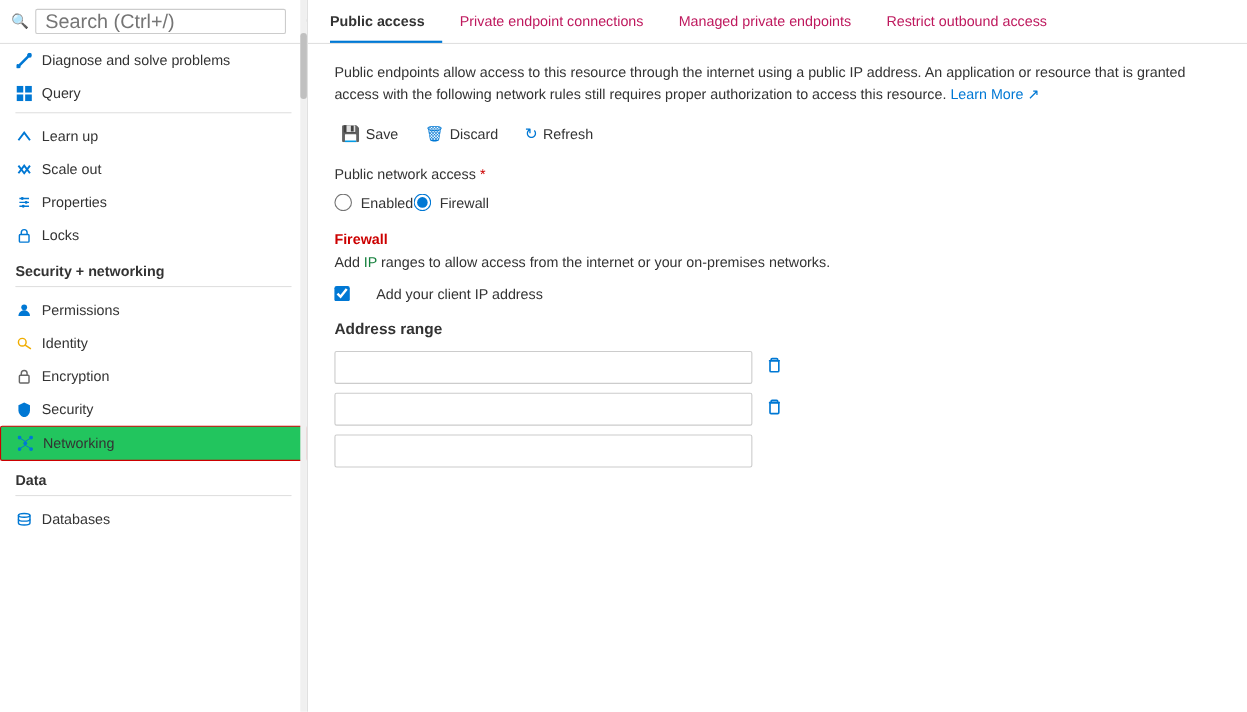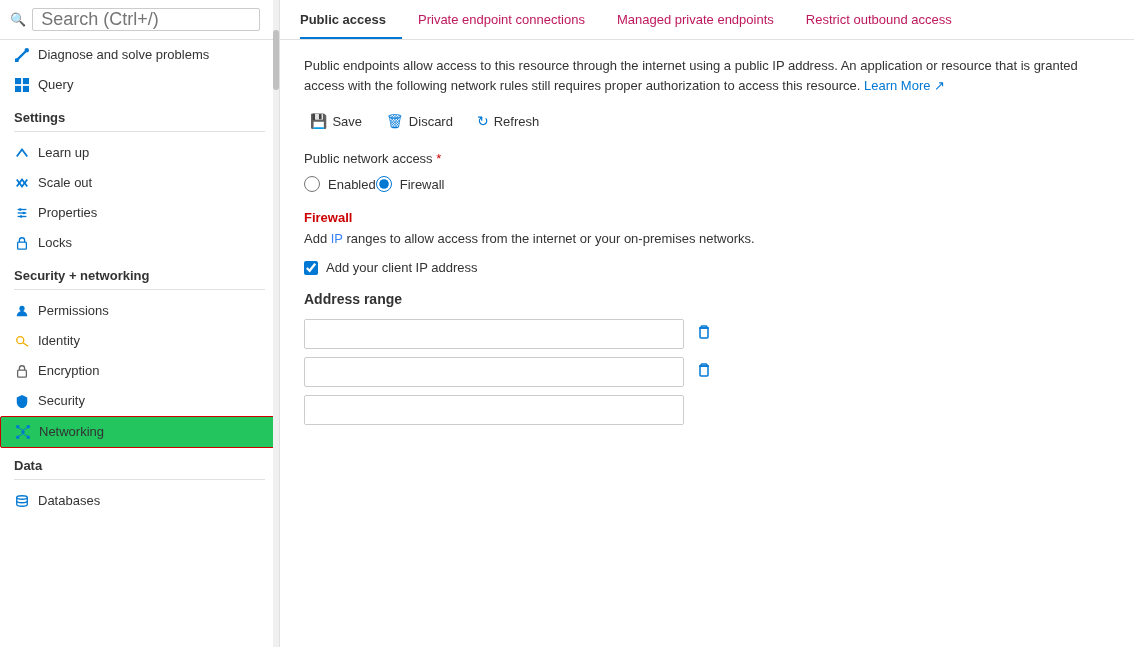--- a/index.html
+++ b/index.html
@@ -161,21 +161,21 @@
 
     .radio-group { display: flex; flex-direction: row; gap: 0; margin-bottom: 18px; }
     .radio-item { display: flex; align-items: center; gap: 8px; font-size: 13px; }
     .radio-item input[type="radio"] { accent-color: #0078d4; width: 16px; height: 16px; }
 
     .firewall-section { margin-bottom: 14px; }
     .firewall-title { font-size: 13px; font-weight: 600; color: #c00; margin-bottom: 6px; }
     .firewall-desc { font-size: 13px; color: #333; margin-bottom: 8px; }
     .firewall-desc span { color: #0078d4; }
 
-    .checkbox-row { display: flex; align-items: center; gap: 8px; font-size: 13px; margin-bottom: 16px; }
+    .checkbox-row { display: flex; align-items: flex-start; gap: 24px; font-size: 13px; margin-bottom: 16px; }
     .checkbox-row input[type="checkbox"] { accent-color: #0078d4; width: 14px; height: 14px; }
 
     .address-range-title { font-size: 14px; font-weight: 600; color: #333; margin-bottom: 12px; }
 
     .address-row {
       display: flex;
       align-items: center;
       gap: 8px;
       margin-bottom: 8px;
     }
@@ -223,21 +223,20 @@
       <svg width="14" height="14" viewBox="0 0 16 16" fill="#0078d4">
           <rect x="0" y="0" width="7" height="7"></rect>
           <rect x="9" y="0" width="7" height="7"></rect>
           <rect x="0" y="9" width="7" height="7"></rect>
           <rect x="9" y="9" width="7" height="7"></rect>
         </svg>
     </span>
     <span>Query</span>
   </div>
 
-  <div class="section-header">Settings</div>
   <hr class="section-divider">
 
   <div class="sidebar-item">
     <span class="icon">
       <svg width="14" height="14" viewBox="0 0 16 16" fill="none" stroke="#0078d4" stroke-width="2">
           <polyline points="2,12 8,4 14,12"></polyline>
         </svg>
     </span>
     <span>Learn up</span>
   </div>
@@ -396,21 +395,21 @@
       </label>
       <label class="radio-item">
         <input type="radio" name="network-access" checked="" style="">
         <span>Firewall</span>
       </label>
     </div>
 
     <div class="firewall-section">
       <div class="firewall-title">Firewall</div>
       <div class="firewall-desc">
-        Add <span style="color:#3b82f6">IP</span> ranges to allow access from the internet or your on-premises networks.
+        Add <span style="color:#15803d">IP</span> ranges to allow access from the internet or your on-premises networks.
       </div>
     </div>
 
     <div class="checkbox-row">
       <input type="checkbox" checked="" style="">
       <span>Add your client IP address</span>
     </div>
 
     <div class="address-range-title">Address range</div>
 

